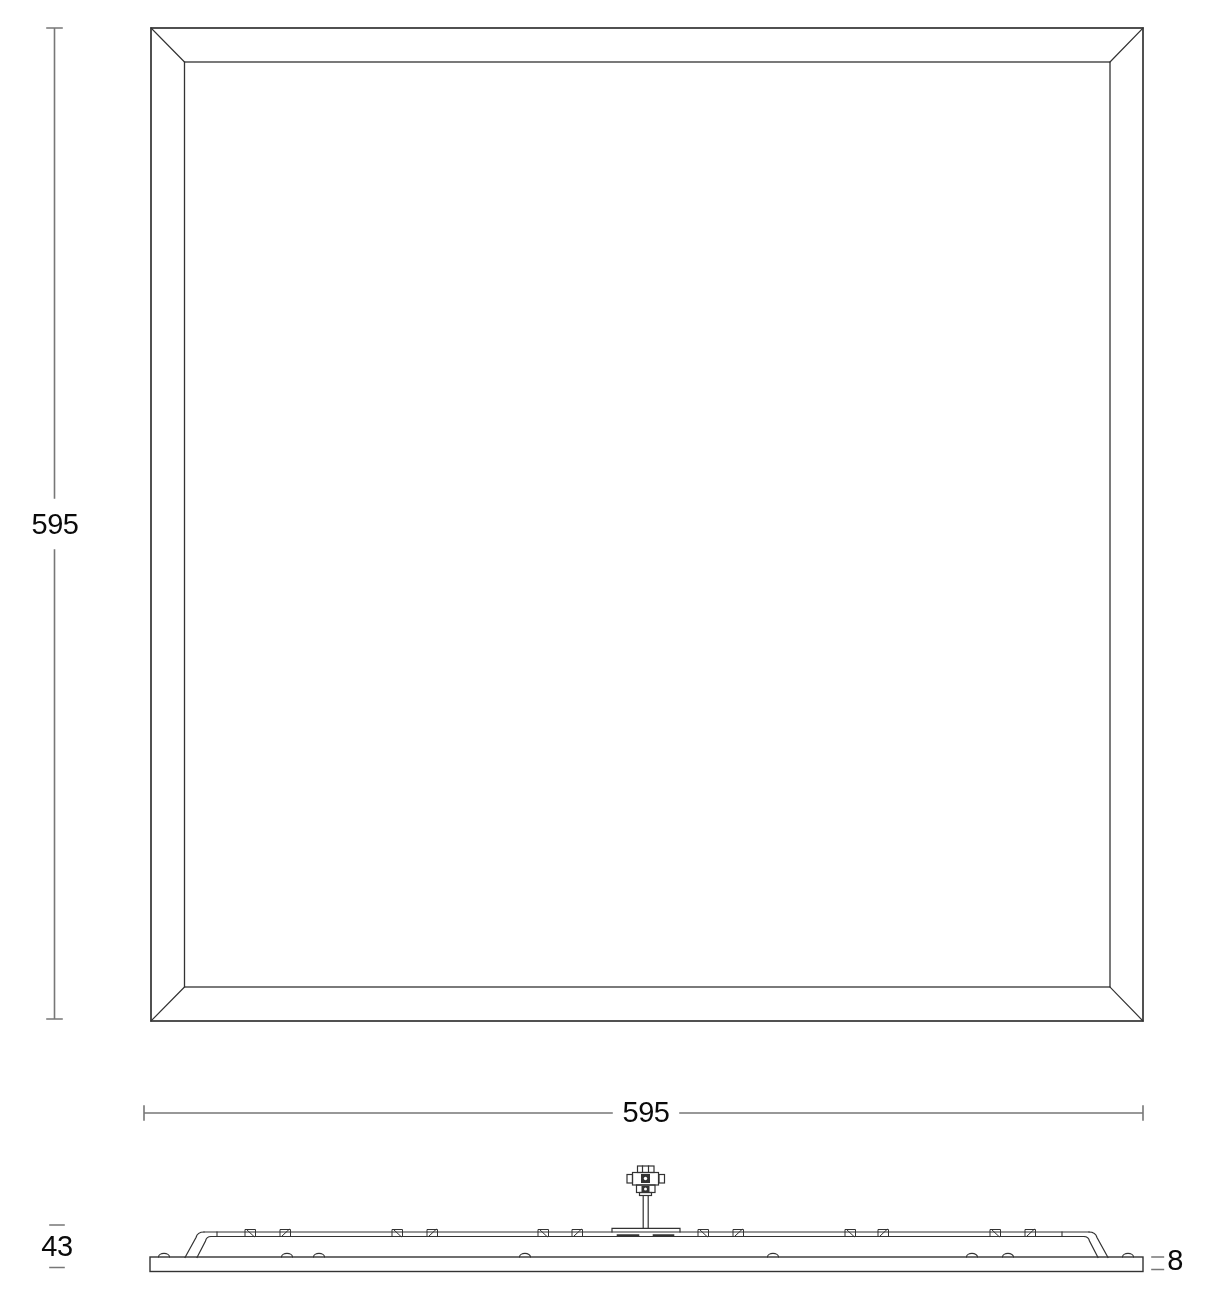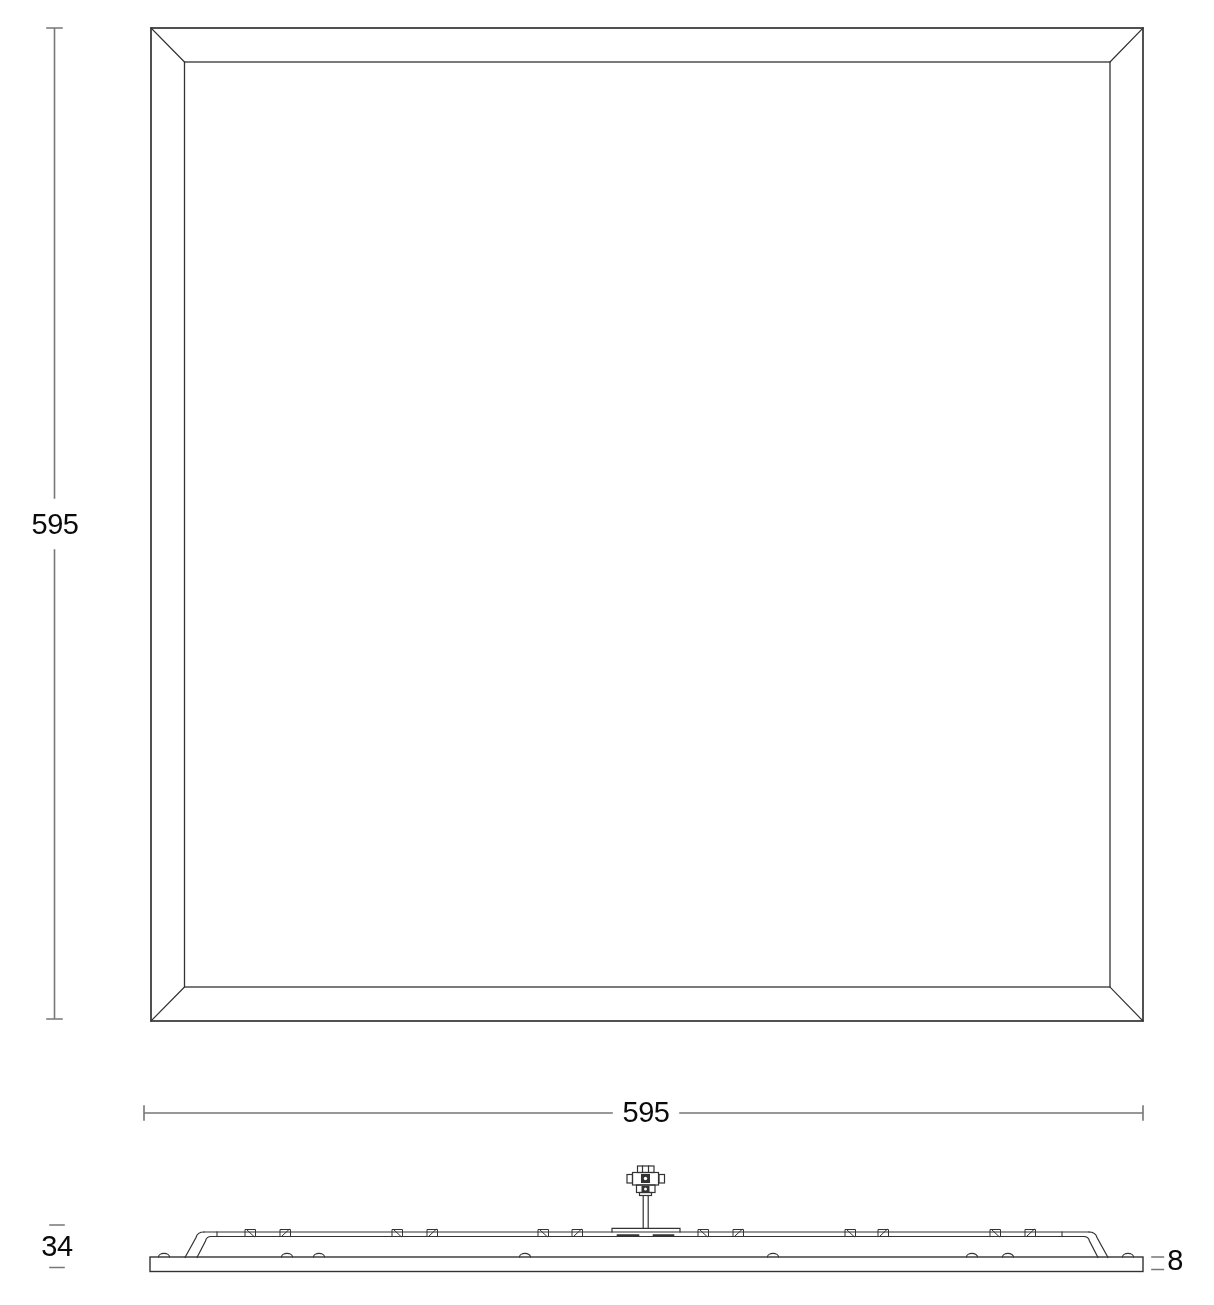--- a/index.html
+++ b/index.html
@@ -100,16 +100,16 @@
       <path d="M50,1225 H64 M50,1267.5 H64"></path>
 
       <path d="M1152,1257 H1166 M1152,1269.5 H1166"></path>
     </g>
   </svg>
 
   <div class="dim-label" style="left:55px; top:524px;">595</div>
 
   <div class="dim-label" style="left:646px; top:1112px;">595</div>
 
-  <div class="dim-label" style="left:57px; top:1246px;">34</div>
+  <div class="dim-label" style="left:57px; top:1246px;">43</div>
 
   <div class="dim-label" style="left:1175px; top:1260px;">8</div>
 </div>
 
 </body></html>

